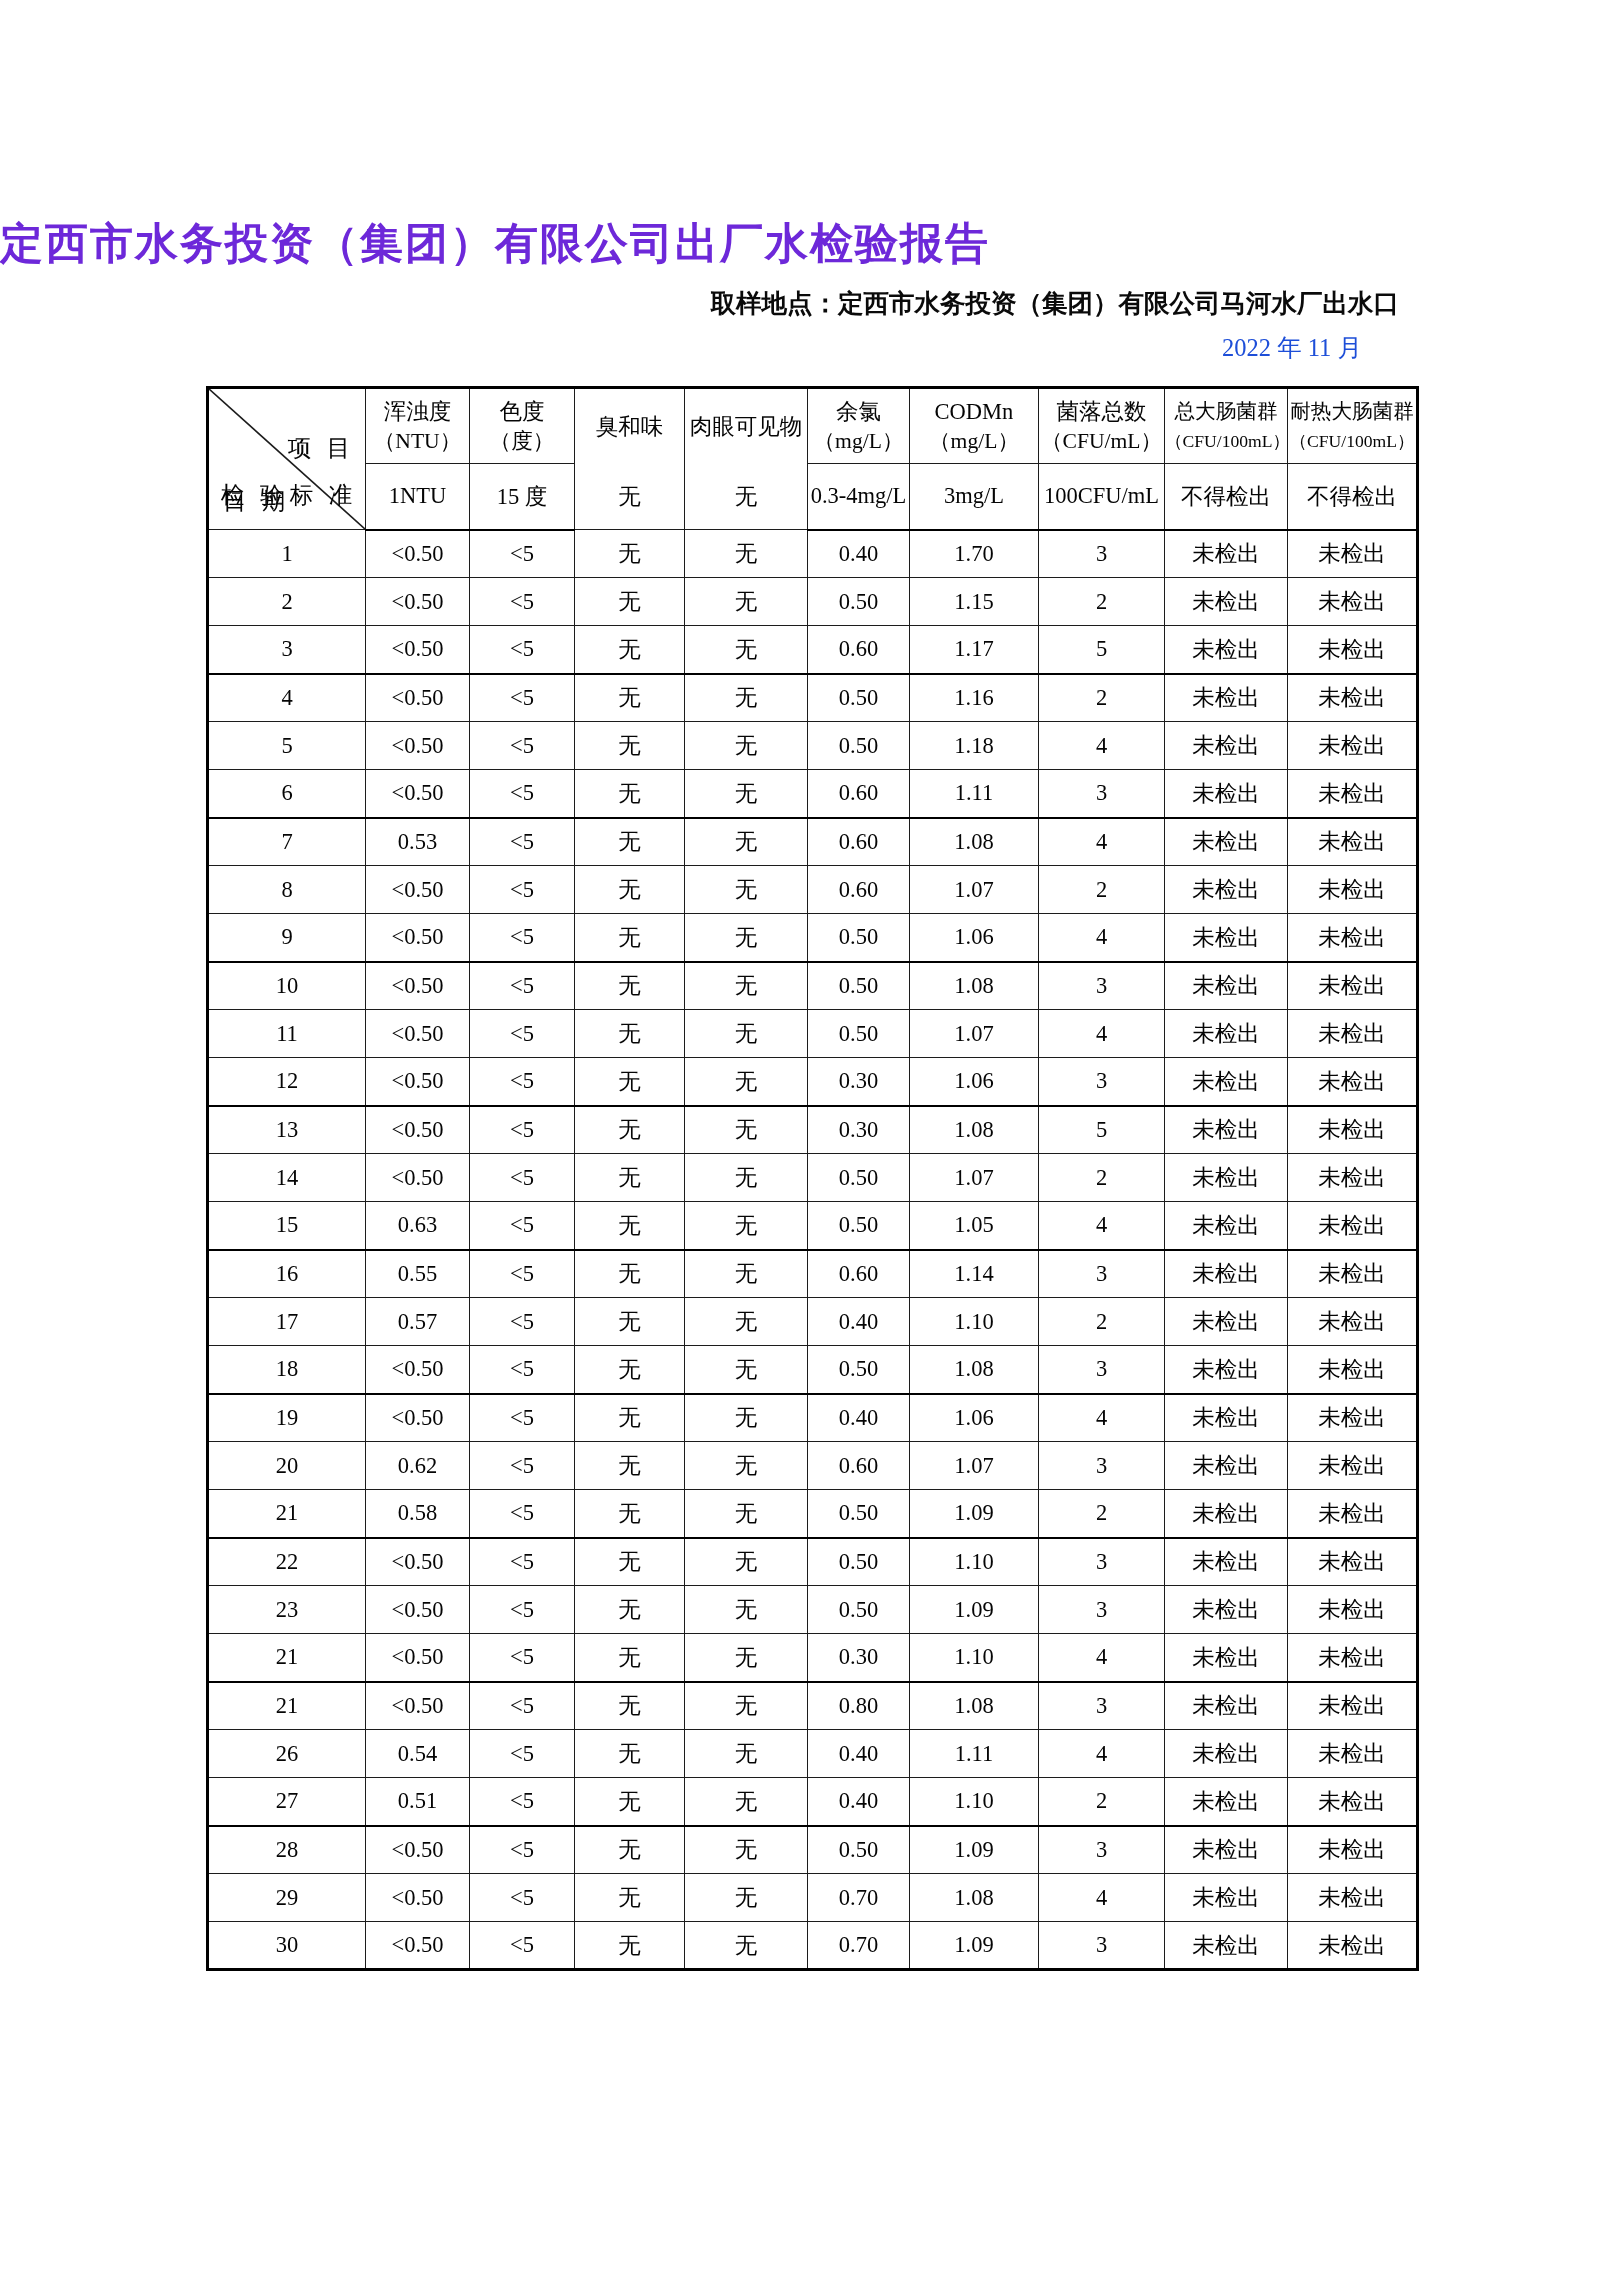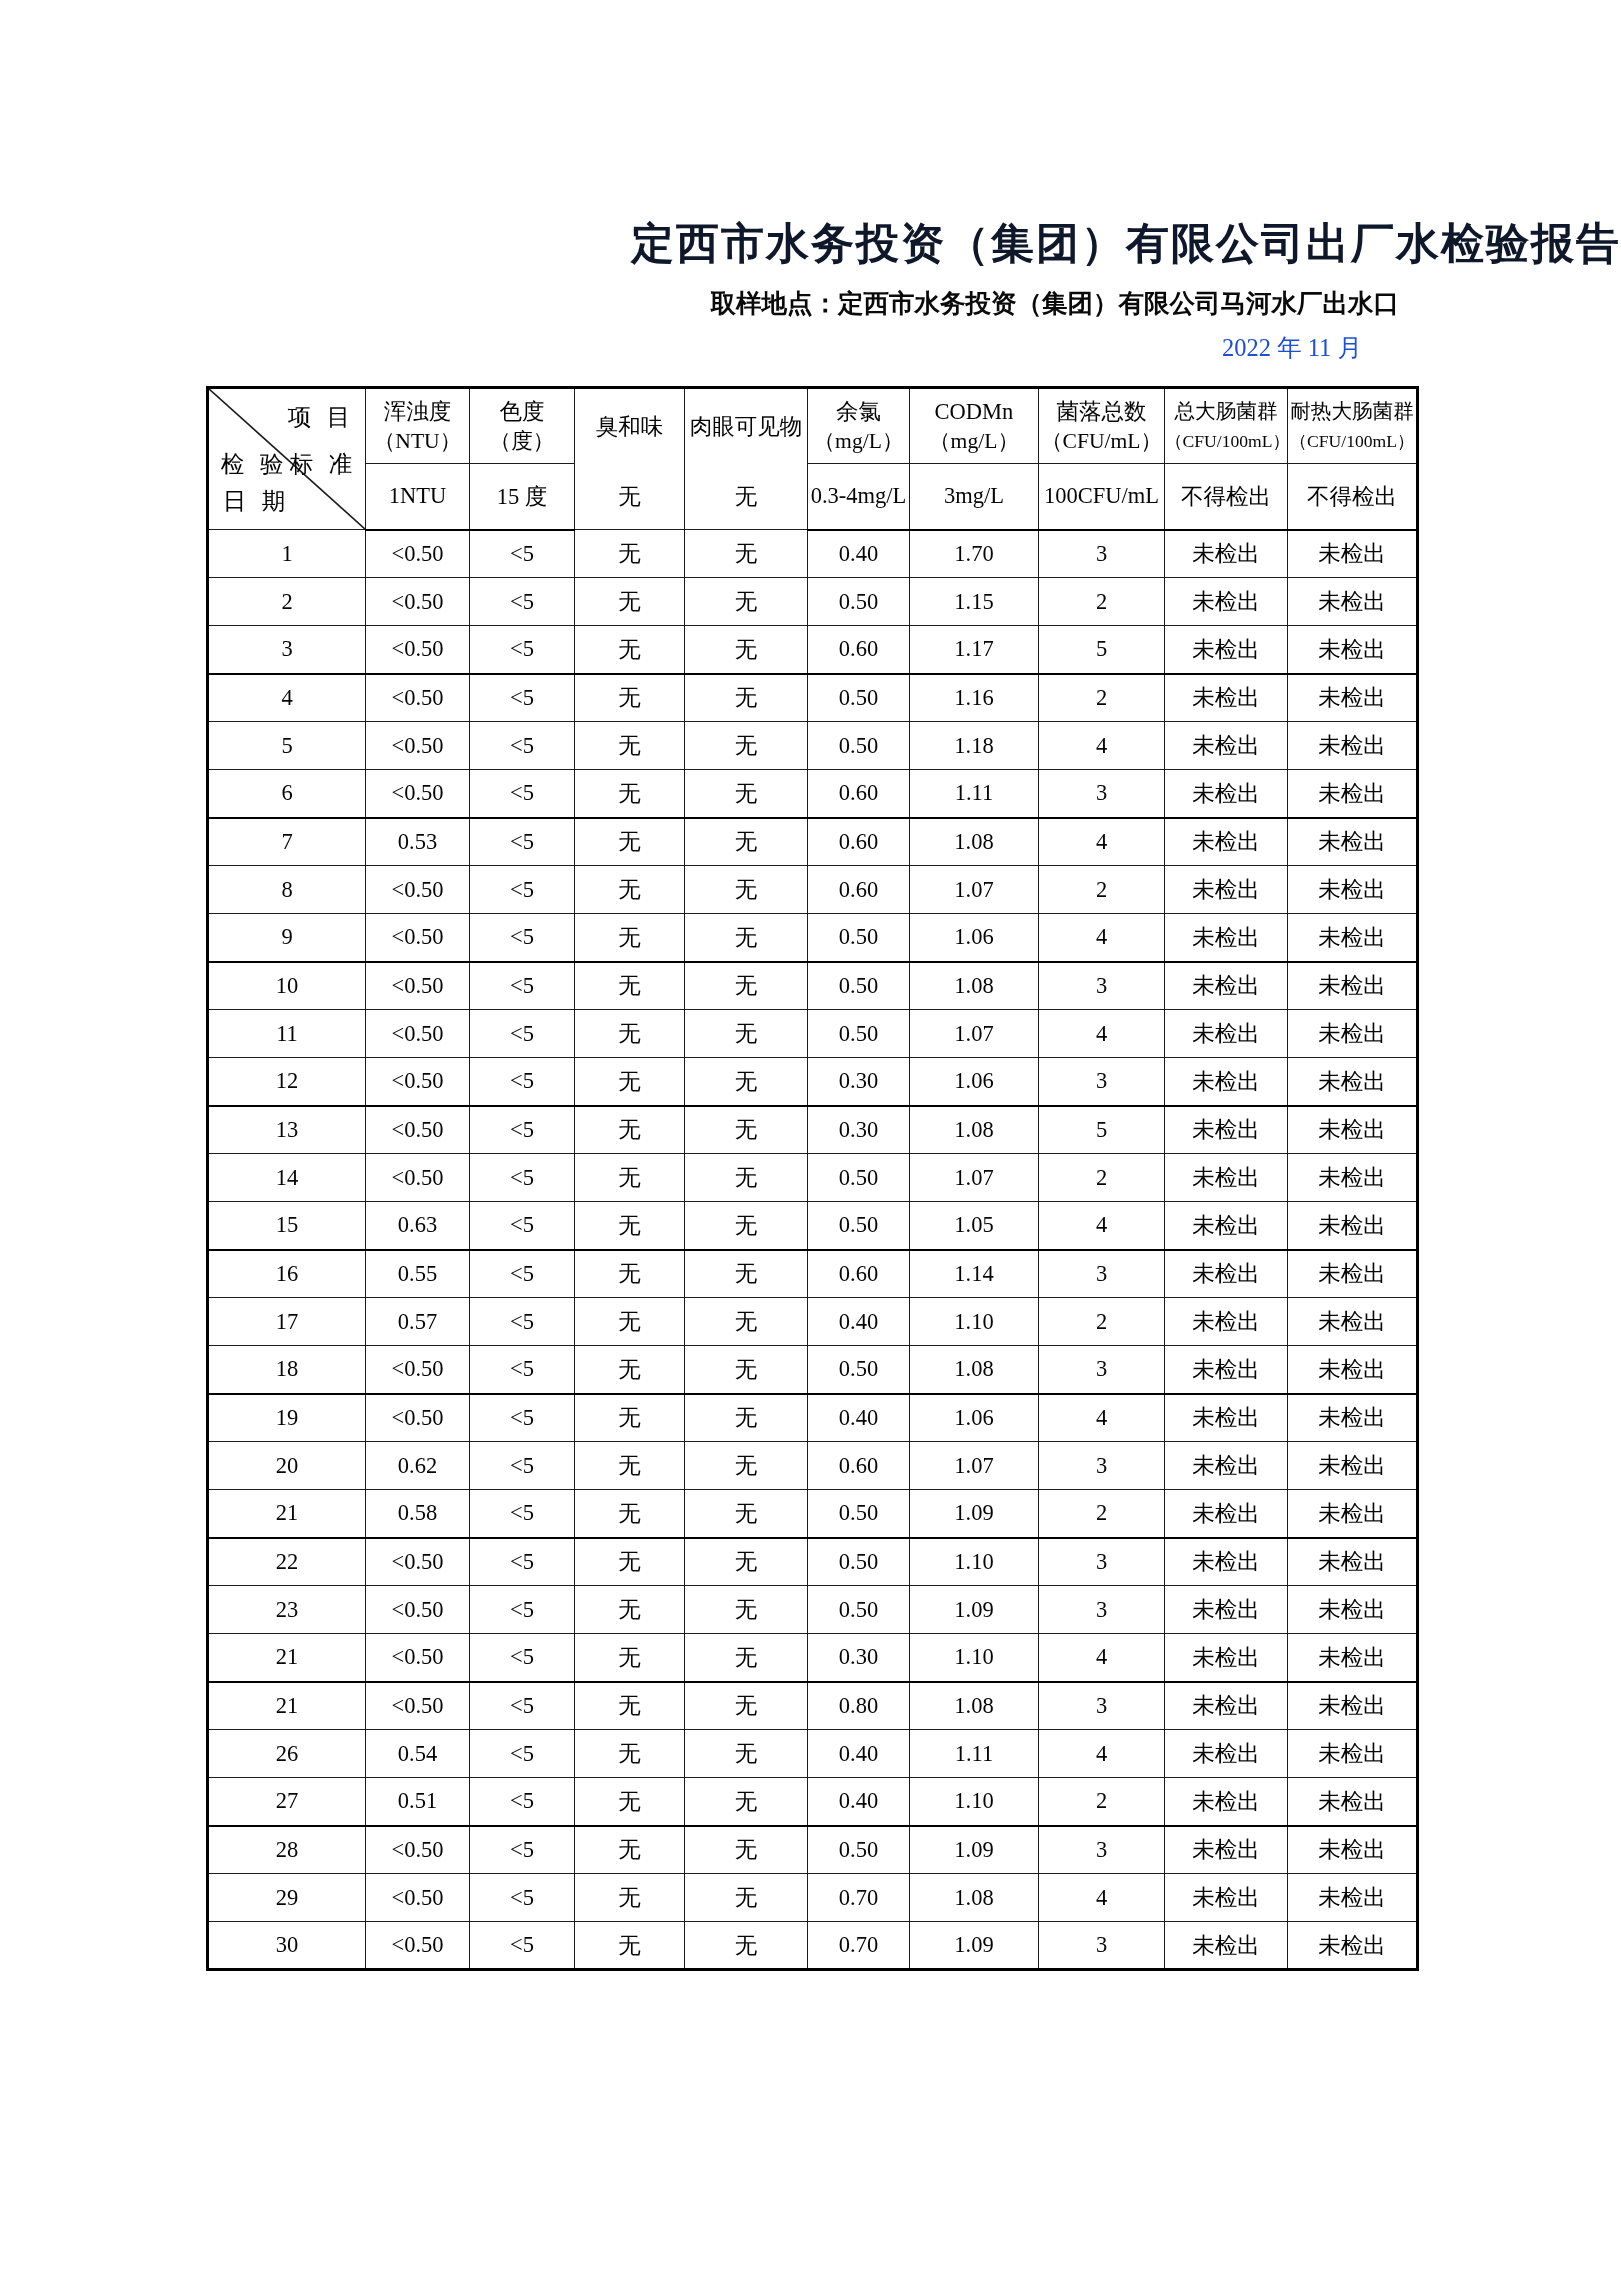--- a/index.html
+++ b/index.html
@@ -4,23 +4,23 @@
 <style>
   html,body { margin:0; padding:0; background:#e8e8e8; }
   .page {
     position:relative; width:1621px; height:2293px; margin:0 auto;
     background:#ffffff; color:#000;
     font-family:"Liberation Serif","DejaVu Serif",serif;
     overflow:hidden;
   }
   .title {
     position:absolute; top:218px; left:0; width:100%;
-    text-align:right; font-size:43px; line-height:51px; font-weight:700;
+    text-align:left; font-size:43px; line-height:51px; font-weight:700;
     font-family:"Liberation Sans","DejaVu Sans",sans-serif;
-    letter-spacing:2px; color:#0f172a;
+    letter-spacing:2px; color:#6d28d9;
   }
   .subtitle {
     position:absolute; top:288px; right:222px;
     font-size:25.5px; line-height:31px; font-weight:700;
     font-family:"Liberation Sans","DejaVu Sans",sans-serif;
     color:#0a0a0a;
   }
   .dateline {
     position:absolute; top:333px; right:259px;
     font-size:24.5px; line-height:29px;
@@ -45,21 +45,21 @@
   tbody tr.group-end td { border-bottom-width:2.5px; border-bottom-color:#000; }
   tr.hdr-stds th, th.merged, th.corner { border-bottom-width:2.5px; border-bottom-color:#000; }
   .hname { line-height:31px; }
   .hunit { line-height:29px; font-size:21.6px; }
   th.small .hname { font-size:20.6px; }
   th.small .hunit { font-size:17.6px; }
   th.merged .m-top { height:74px; display:flex; align-items:center; justify-content:center; }
   th.merged .m-bot { height:65px; display:flex; align-items:center; justify-content:center; }
   th.corner { position:relative; padding:0; }
   th.corner svg.diag { position:absolute; left:0; top:0; width:100%; height:100%; display:block; }
-  .c-label { position:absolute; font-size:23.5px; letter-spacing:4.9px; white-space:nowrap; }
+  .c-label { position:absolute; font-size:23.5px; letter-spacing:4.9px; white-space:nowrap;margin-top:31px; }
   .c-item     { top:11.8px;  right:9.8px; }
   .c-inspect  { top:59px;  left:11.8px;  }
   .c-standard { top:59px;  right:7.8px;  }
   .c-date     { bottom:11.8px; left:13.7px; }
 </style>
 </head>
 <body>
 
 <div class="page">
 

